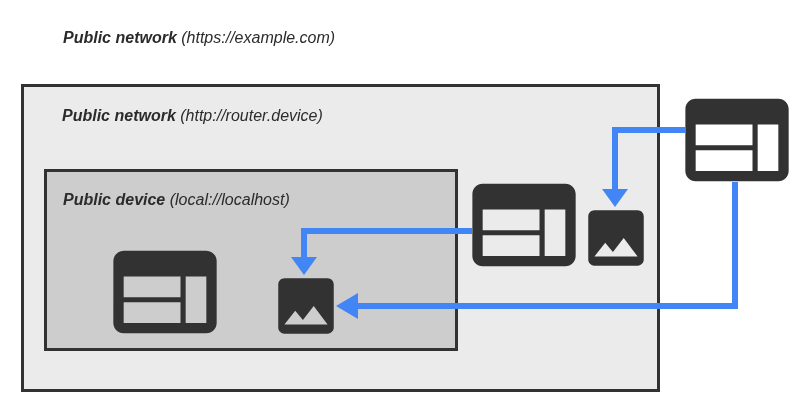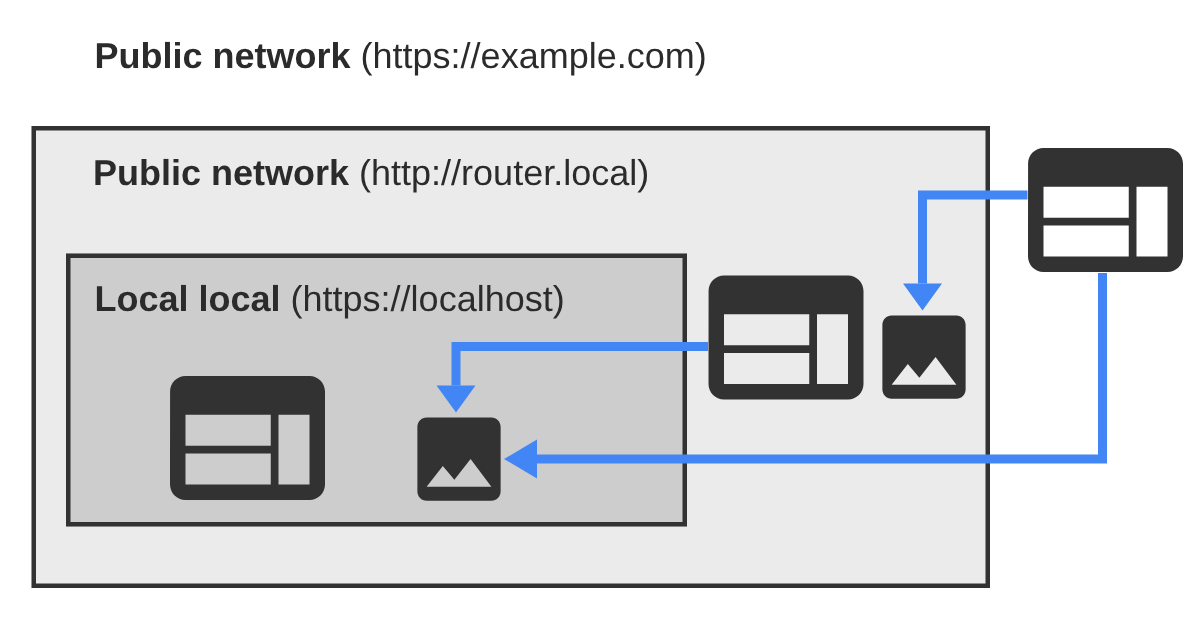--- a/index.html
+++ b/index.html
@@ -9,21 +9,21 @@
     --local_fill:#cdcdcd;
     --canvas_bg:#ffffff;
     --text:#2b2b2b;
   }
   *{margin:0;padding:0;box-sizing:border-box;}
   body{background:var(--canvas_bg);font-family:"Liberation Sans",sans-serif;}
   .canvas{
     position:relative;width:800px;height:420px;background:var(--canvas_bg);overflow:hidden;
   }
   .net-label{
-    position:absolute;white-space:nowrap;font-size:24px;color:var(--text);line-height:24px;
+    position:absolute;white-space:nowrap;font-size:16px;color:var(--text);line-height:24px;font-style:italic;
   }
   .net-label .bold{font-weight:bold;}
   .box{position:absolute;border:3px solid var(--dark);}
   .private-box{left:21px;top:84px;width:639px;height:308px;background:var(--private_fill);}
   .local-box{left:44px;top:169px;width:414px;height:182px;background:var(--local_fill);}
   .icon{position:absolute;}
   .icon path{fill:var(--dark);}
   .arrows{position:absolute;left:0;top:0;pointer-events:none;}
   .arrows path{stroke:var(--blue);stroke-width:6;fill:none;stroke-linejoin:miter;}
   .arrows polygon{fill:var(--blue);}
@@ -34,28 +34,28 @@
 <div class="canvas">
 
   <div class="net-label" style="left:63px;top:26px;">
     <span class="bold">Public network</span>
     <span>(https://example.com)</span>
   </div>
 
   <div class="box private-box">
     <div class="net-label" style="left:38px;top:17px;">
       <span class="bold">Public network</span>
-      <span>(http://router.local)</span>
+      <span>(http://router.device)</span>
     </div>
   </div>
 
   <div class="box local-box">
     <div class="net-label" style="left:16px;top:16px;">
-      <span class="bold">Local local</span>
-      <span>(https://localhost)</span>
+      <span class="bold">Public device</span>
+      <span>(local://localhost)</span>
     </div>
   </div>
 
   <svg class="icon" style="left:103px;top:230px;" width="124" height="124" viewBox="0 0 24 24">
     <path d="M20 4H4c-1.1 0-1.99.9-1.99 2L2 18c0 1.1.9 2 2 2h16c1.1 0 2-.9 2-2V6c0-1.1-.9-2-2-2zm-5 14H4v-4h11v4zm0-5H4V9h11v4zm5 5h-4V9h4v9z"></path>
   </svg>
 
   <svg class="icon" style="left:269px;top:269px;" width="74" height="74" viewBox="0 0 24 24">
     <path d="M21 19V5c0-1.1-.9-2-2-2H5c-1.1 0-2 .9-2 2v14c0 1.1.9 2 2 2h14c1.1 0 2-.9 2-2zM8.5 13.5l2.5 3.01L14.5 12l4.5 6H5l3.5-4.5z"></path>
   </svg>

